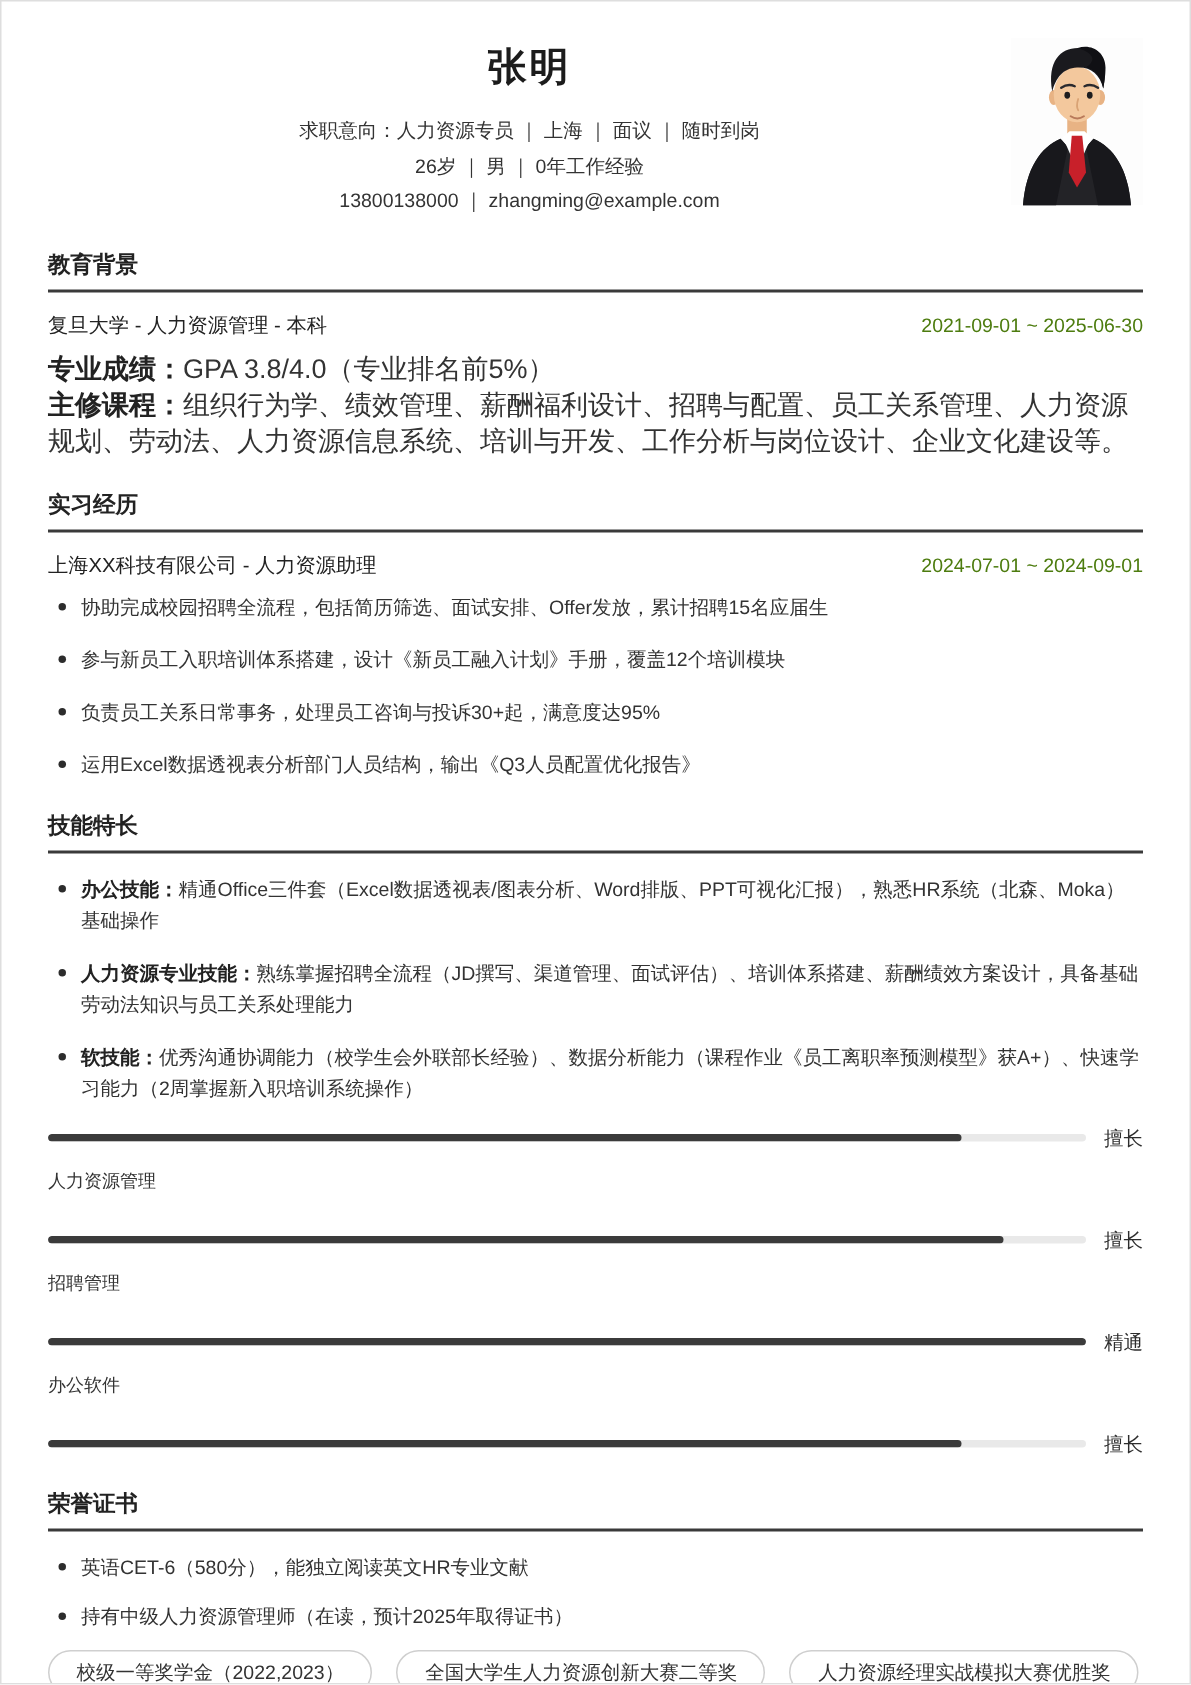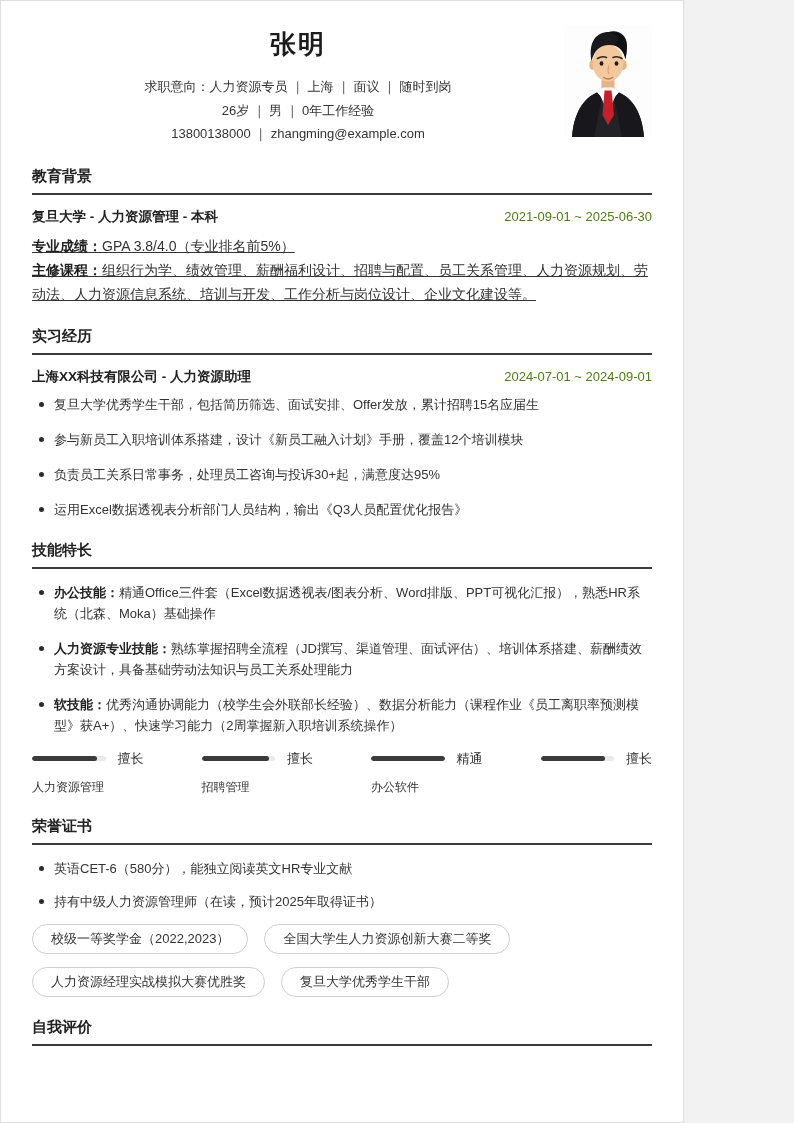--- a/index.html
+++ b/index.html
@@ -12,21 +12,21 @@
     --page-border: #dedede;
   }
   * { box-sizing: border-box; margin: 0; padding: 0; }
   html, body { width: 794px; }
   body {
     font-family: "Liberation Sans", "DejaVu Sans", sans-serif;
     background: #f2f2f2;
     color: var(--text);
   }
   .page {
-    width: 684px;
+    width: 794px;
     height: 1123px;
     background: #ffffff;
     border: 1px solid var(--page-border);
     padding: 20px 31px 28px 31px;
     overflow: hidden;
   }
 
   
   .header { display: flex; align-items: flex-start; }
   .header-text { flex: 1; text-align: center; padding-top: 6px; }
@@ -37,42 +37,42 @@
 
   
   .section { margin-top: 21px; }
   .section-title {
     font-size: 15px; font-weight: 700; color: var(--heading);
     padding-bottom: 7px; border-bottom: 2px solid var(--rule);
   }
   .section-body { padding-top: 13px; }
 
   .row { display: flex; justify-content: space-between; align-items: baseline; margin-bottom: 8px; }
-  .row-title { font-size: 13.5px; font-weight: 700; color: var(--heading); }
+  .row-title { font-size: 13.5px; font-weight: 400; color: var(--heading); }
   .row-date { font-size: 13px; color: #4d7c0f; }
 
-  .kv { font-size: 14px; line-height: 24px; color: var(--text); text-decoration: underline; }
+  .kv { font-size: 18px; line-height: 24px; color: var(--text); }
   .kv b { color: var(--heading); }
 
   ul.blist { list-style: none; }
   ul.blist li {
     position: relative; padding-left: 22px;
     font-size: 13px; line-height: 21px; color: var(--text);
     margin-bottom: 12px;
   }
   ul.blist li::before {
     content: ""; position: absolute; left: 7px; top: 8px;
     width: 5px; height: 5px; border-radius: 50%; background: #2c2c2c;
   }
   ul.blist li b { color: var(--heading); }
   ul.blist.loose li { margin-bottom: 14px; }
 
   
   .bars {
-    display: grid; grid-template-columns: repeat(4, 1fr);
+    display: grid; grid-template-columns: repeat(1, 1fr);
     column-gap: 58px; row-gap: 22px; margin-top: 10px;
   }
   .bar-item { min-width: 0; }
   .bar-row { display: flex; align-items: center; gap: 12px; }
   .track { flex: 1; height: 5px; background: var(--bar-track); border-radius: 3px; overflow: hidden; }
   .fill { height: 100%; background: var(--bar-fill); border-radius: 3px; }
   .level { font-size: 13px; color: #2d2d2d; white-space: nowrap; }
   .bar-name { margin-top: 11px; font-size: 12px; color: var(--text); }
 
   
@@ -143,21 +143,21 @@
   </div>
 
   <div class="section">
     <div class="section-title">实习经历</div>
     <div class="section-body">
       <div class="row">
         <span class="row-title">上海XX科技有限公司 - 人力资源助理</span>
         <span class="row-date">2024-07-01 ~ 2024-09-01</span>
       </div>
       <ul class="blist loose">
-          <li>复旦大学优秀学生干部，包括简历筛选、面试安排、Offer发放，累计招聘15名应届生</li>
+          <li>协助完成校园招聘全流程，包括简历筛选、面试安排、Offer发放，累计招聘15名应届生</li>
           <li>参与新员工入职培训体系搭建，设计《新员工融入计划》手册，覆盖12个培训模块</li>
           <li>负责员工关系日常事务，处理员工咨询与投诉30+起，满意度达95%</li>
           <li>运用Excel数据透视表分析部门人员结构，输出《Q3人员配置优化报告》</li>
         </ul>
     </div>
   </div>
 
   <div class="section">
     <div class="section-title">技能特长</div>
     <div class="section-body">

